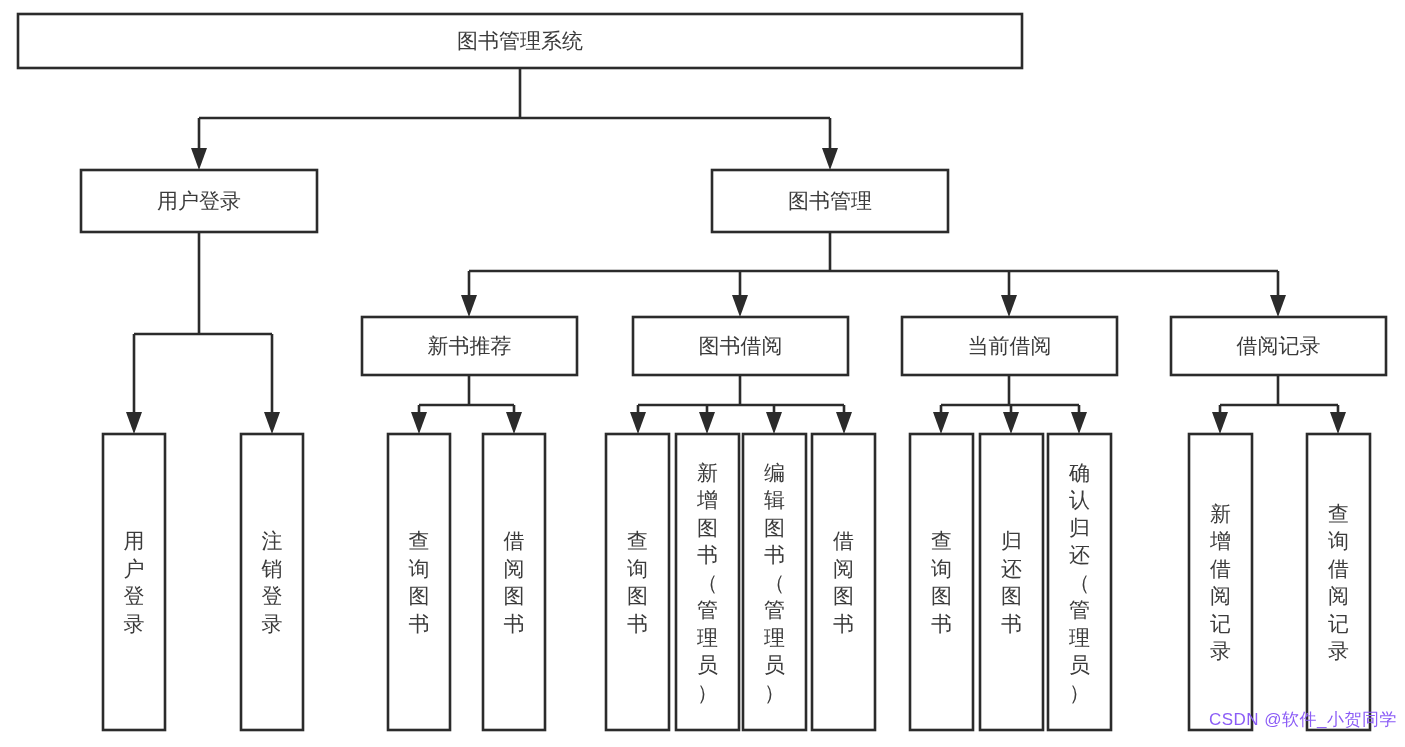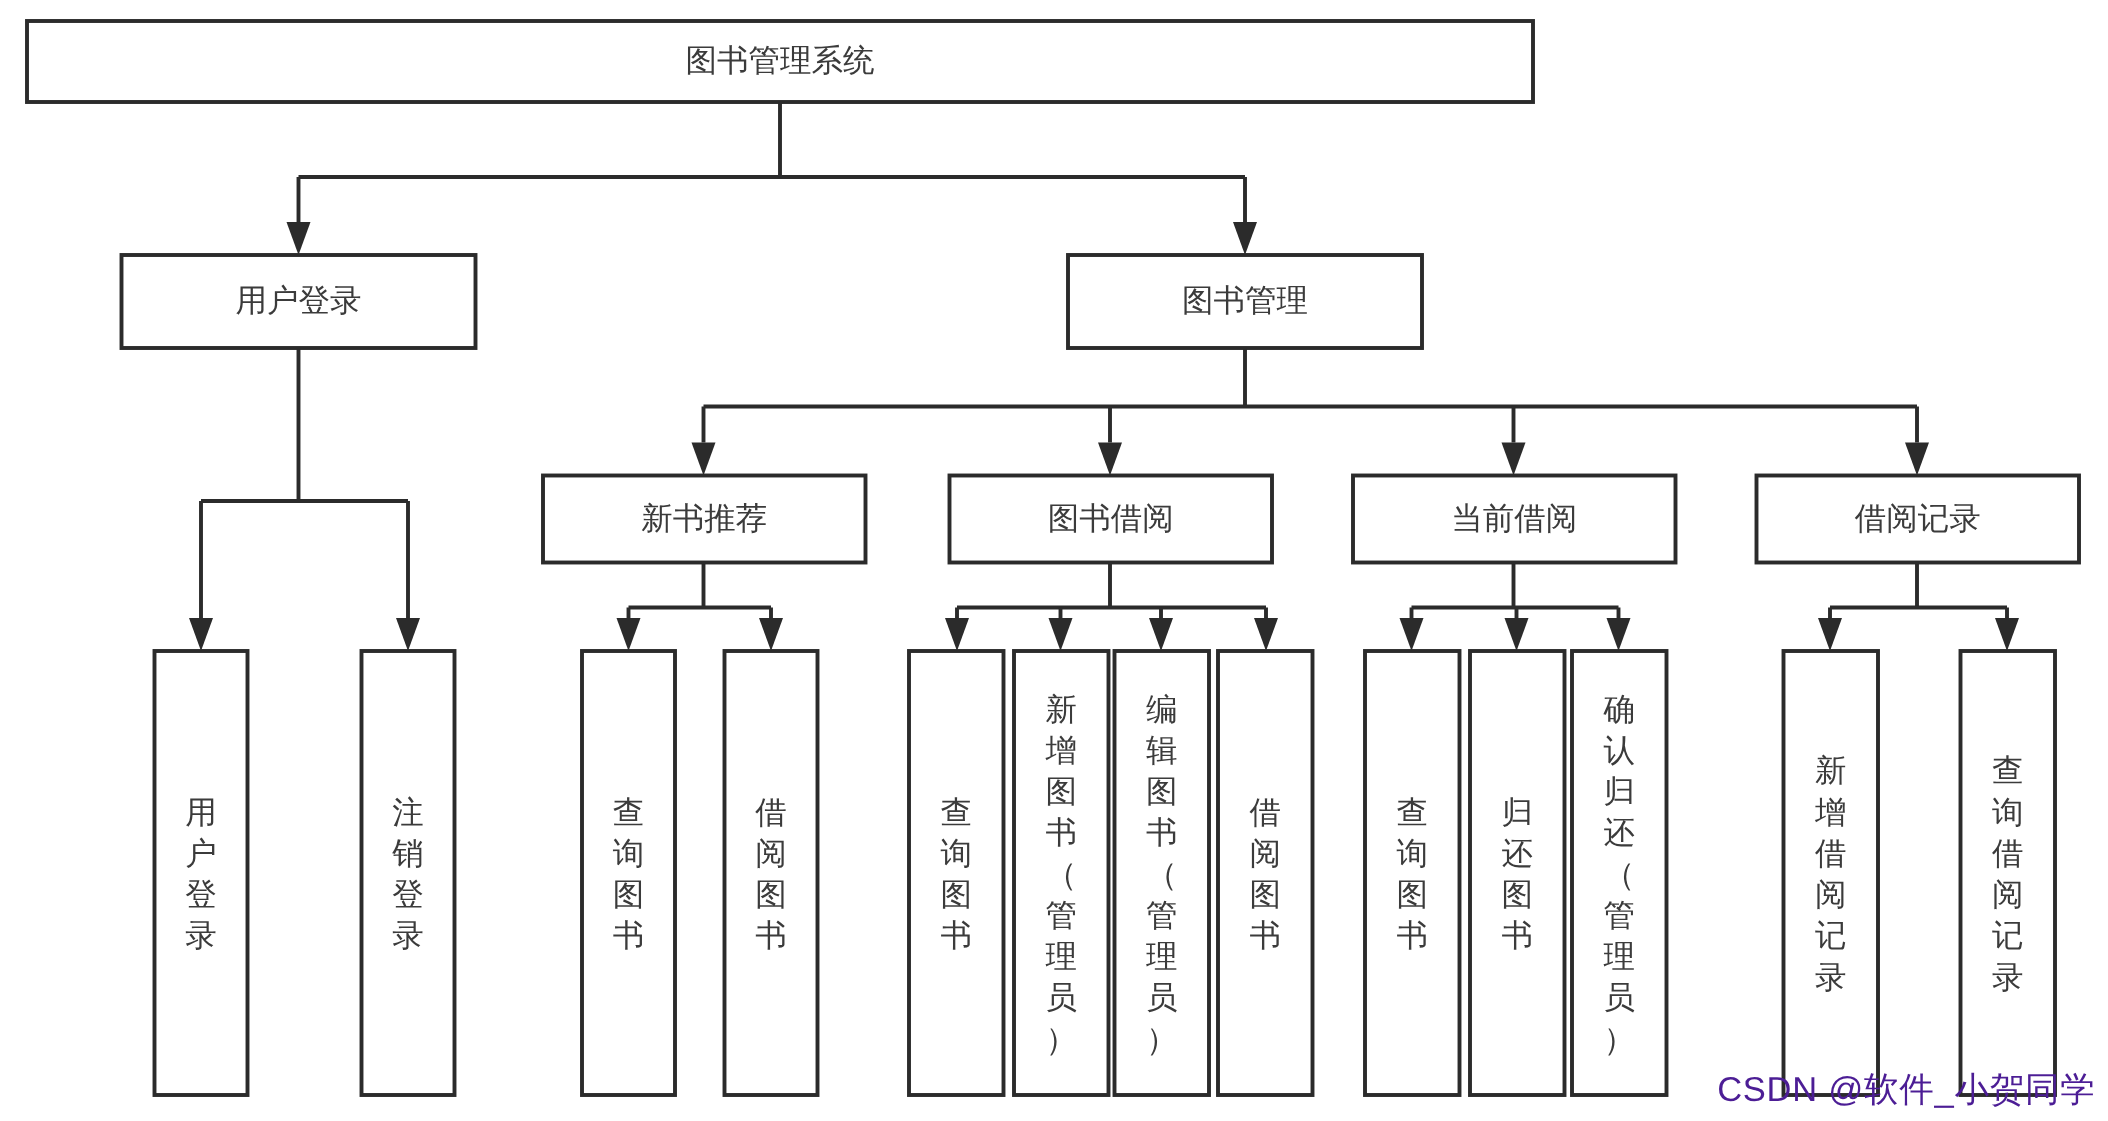--- a/index.html
+++ b/index.html
@@ -50,24 +50,24 @@
     fill: none;
     stroke-linecap: butt;
   }
   .arrow-head {
     fill: #2b2b2b;
     stroke: none;
   }
   .watermark {
     position: absolute;
     right: 8px;
-    bottom: 5px;
-    font-family: "Liberation Sans", "DejaVu Sans", sans-serif;
-    font-size: 23px;
-    color: #4c1d95;
+    bottom: 16px;
+    font-family: "Liberation Sans", "DejaVu Sans", sans-serif;
+    font-size: 17px;
+    color: #8b5cf6;
     letter-spacing: 0.5px;
     white-space: nowrap;
     user-select: none;
   }
 </style>
 </head>
 <body>
 
 <div id="diagram-root">
   <svg class="diagram-canvas" id="diagram-svg" viewBox="0 0 1405 747" xmlns="http://www.w3.org/2000/svg">

